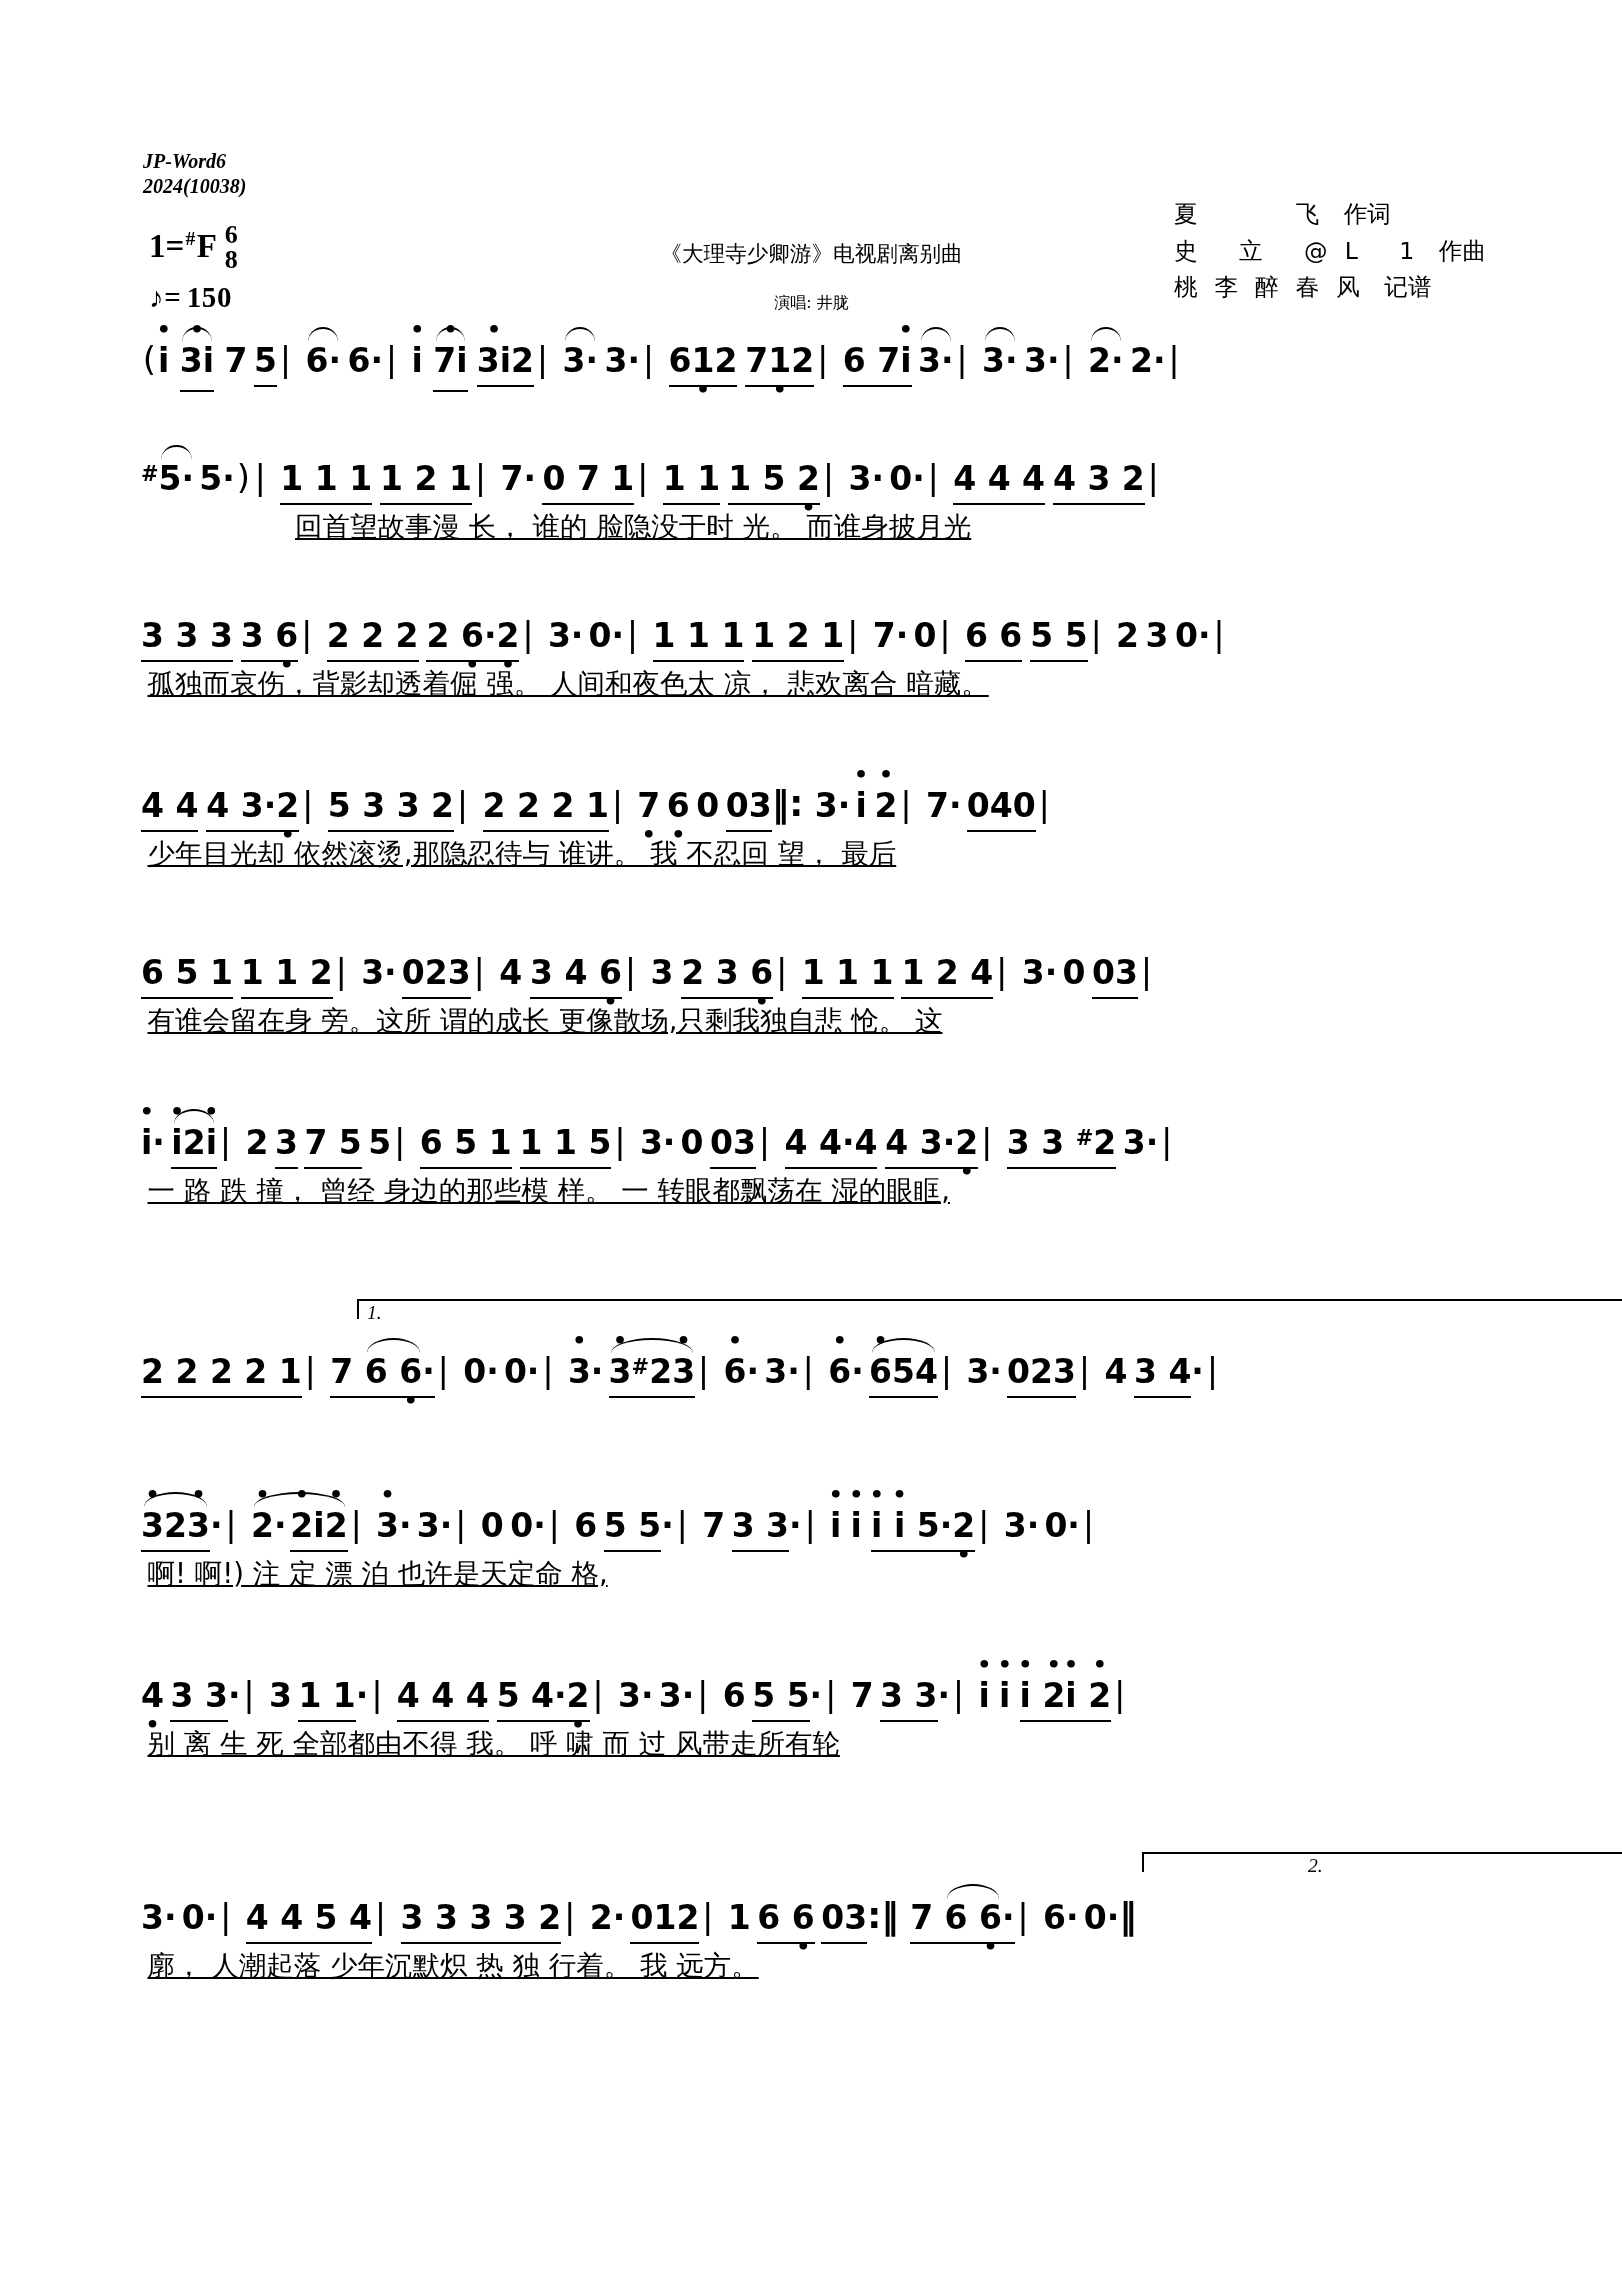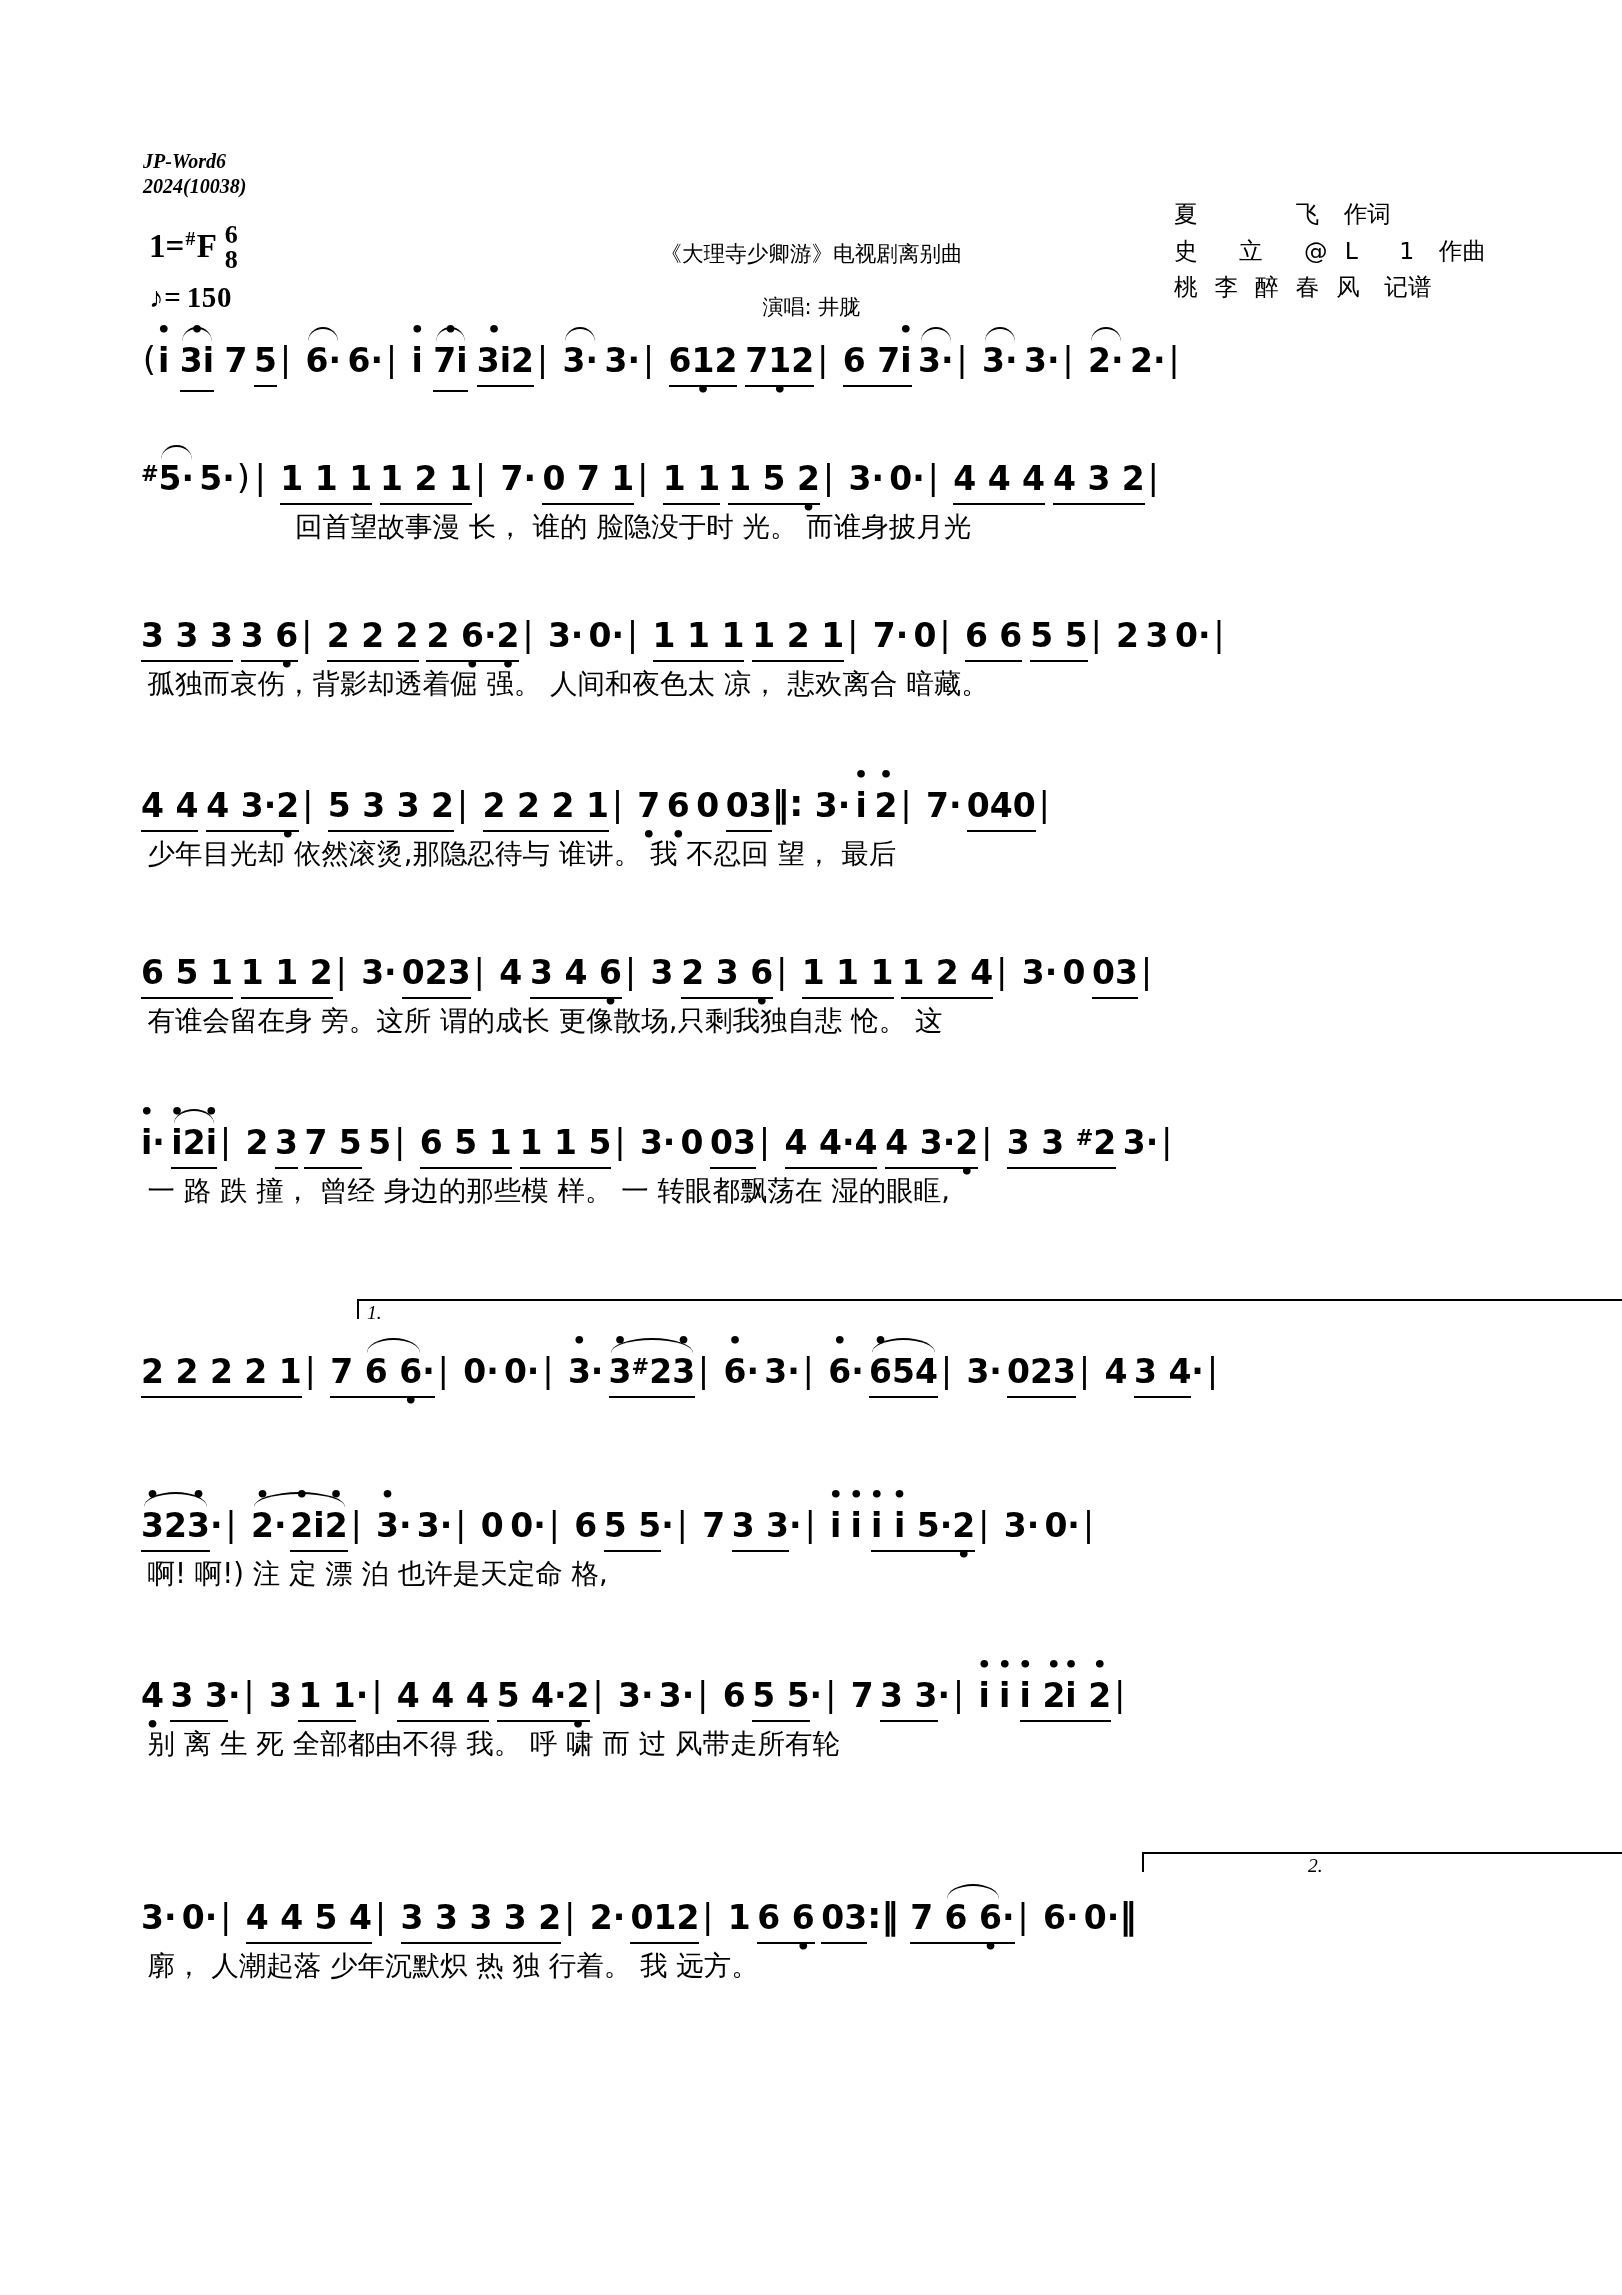--- a/index.html
+++ b/index.html
@@ -55,21 +55,21 @@
     font-family: "DejaVu Sans", sans-serif;
     font-size: 21.6px;
   }
   .singer {
     position: absolute;
     left: 0;
     right: 0;
     top: 293px;
     text-align: center;
     font-family: "DejaVu Sans", sans-serif;
-    font-size: 21px;
+    font-size: 16px;
   }
   .credits {
     position: absolute;
     right: 137px;
     top: 196px;
     font-family: "DejaVu Sans", sans-serif;
     font-size: 23.6px;
     line-height: 1.55;
     text-align: left;
   }
@@ -123,20 +123,21 @@
     white-space: nowrap;
     letter-spacing: 0px;
     height: 47px;
   }
   .lyricrow {
     font-family: "DejaVu Sans", sans-serif;
     font-size: 27.5px;
     white-space: nowrap;
     height: 39px;
     margin-top: 3.9px;
+    text-decoration: underline;
   }
   .lyricrow.indent1 { padding-left: 154px; }
   .lyricrow.indent2 { padding-left: 6.5px; }
   .sep {
     display: inline-block;
     width: 17px;
     text-align: center;
     font-weight: 400;
     font-size: 34px;
     position: relative;

